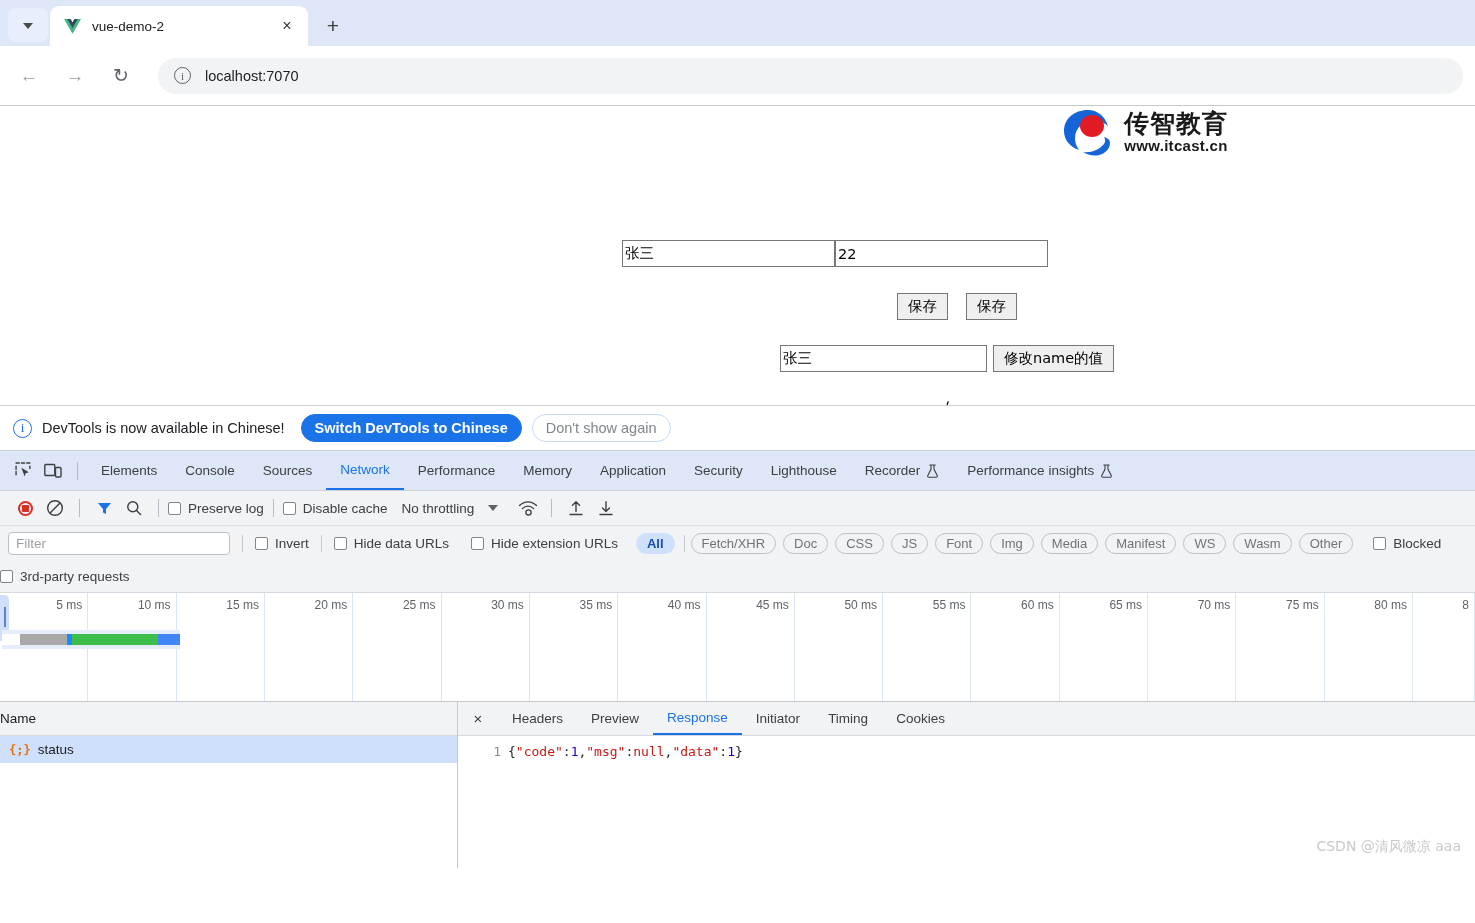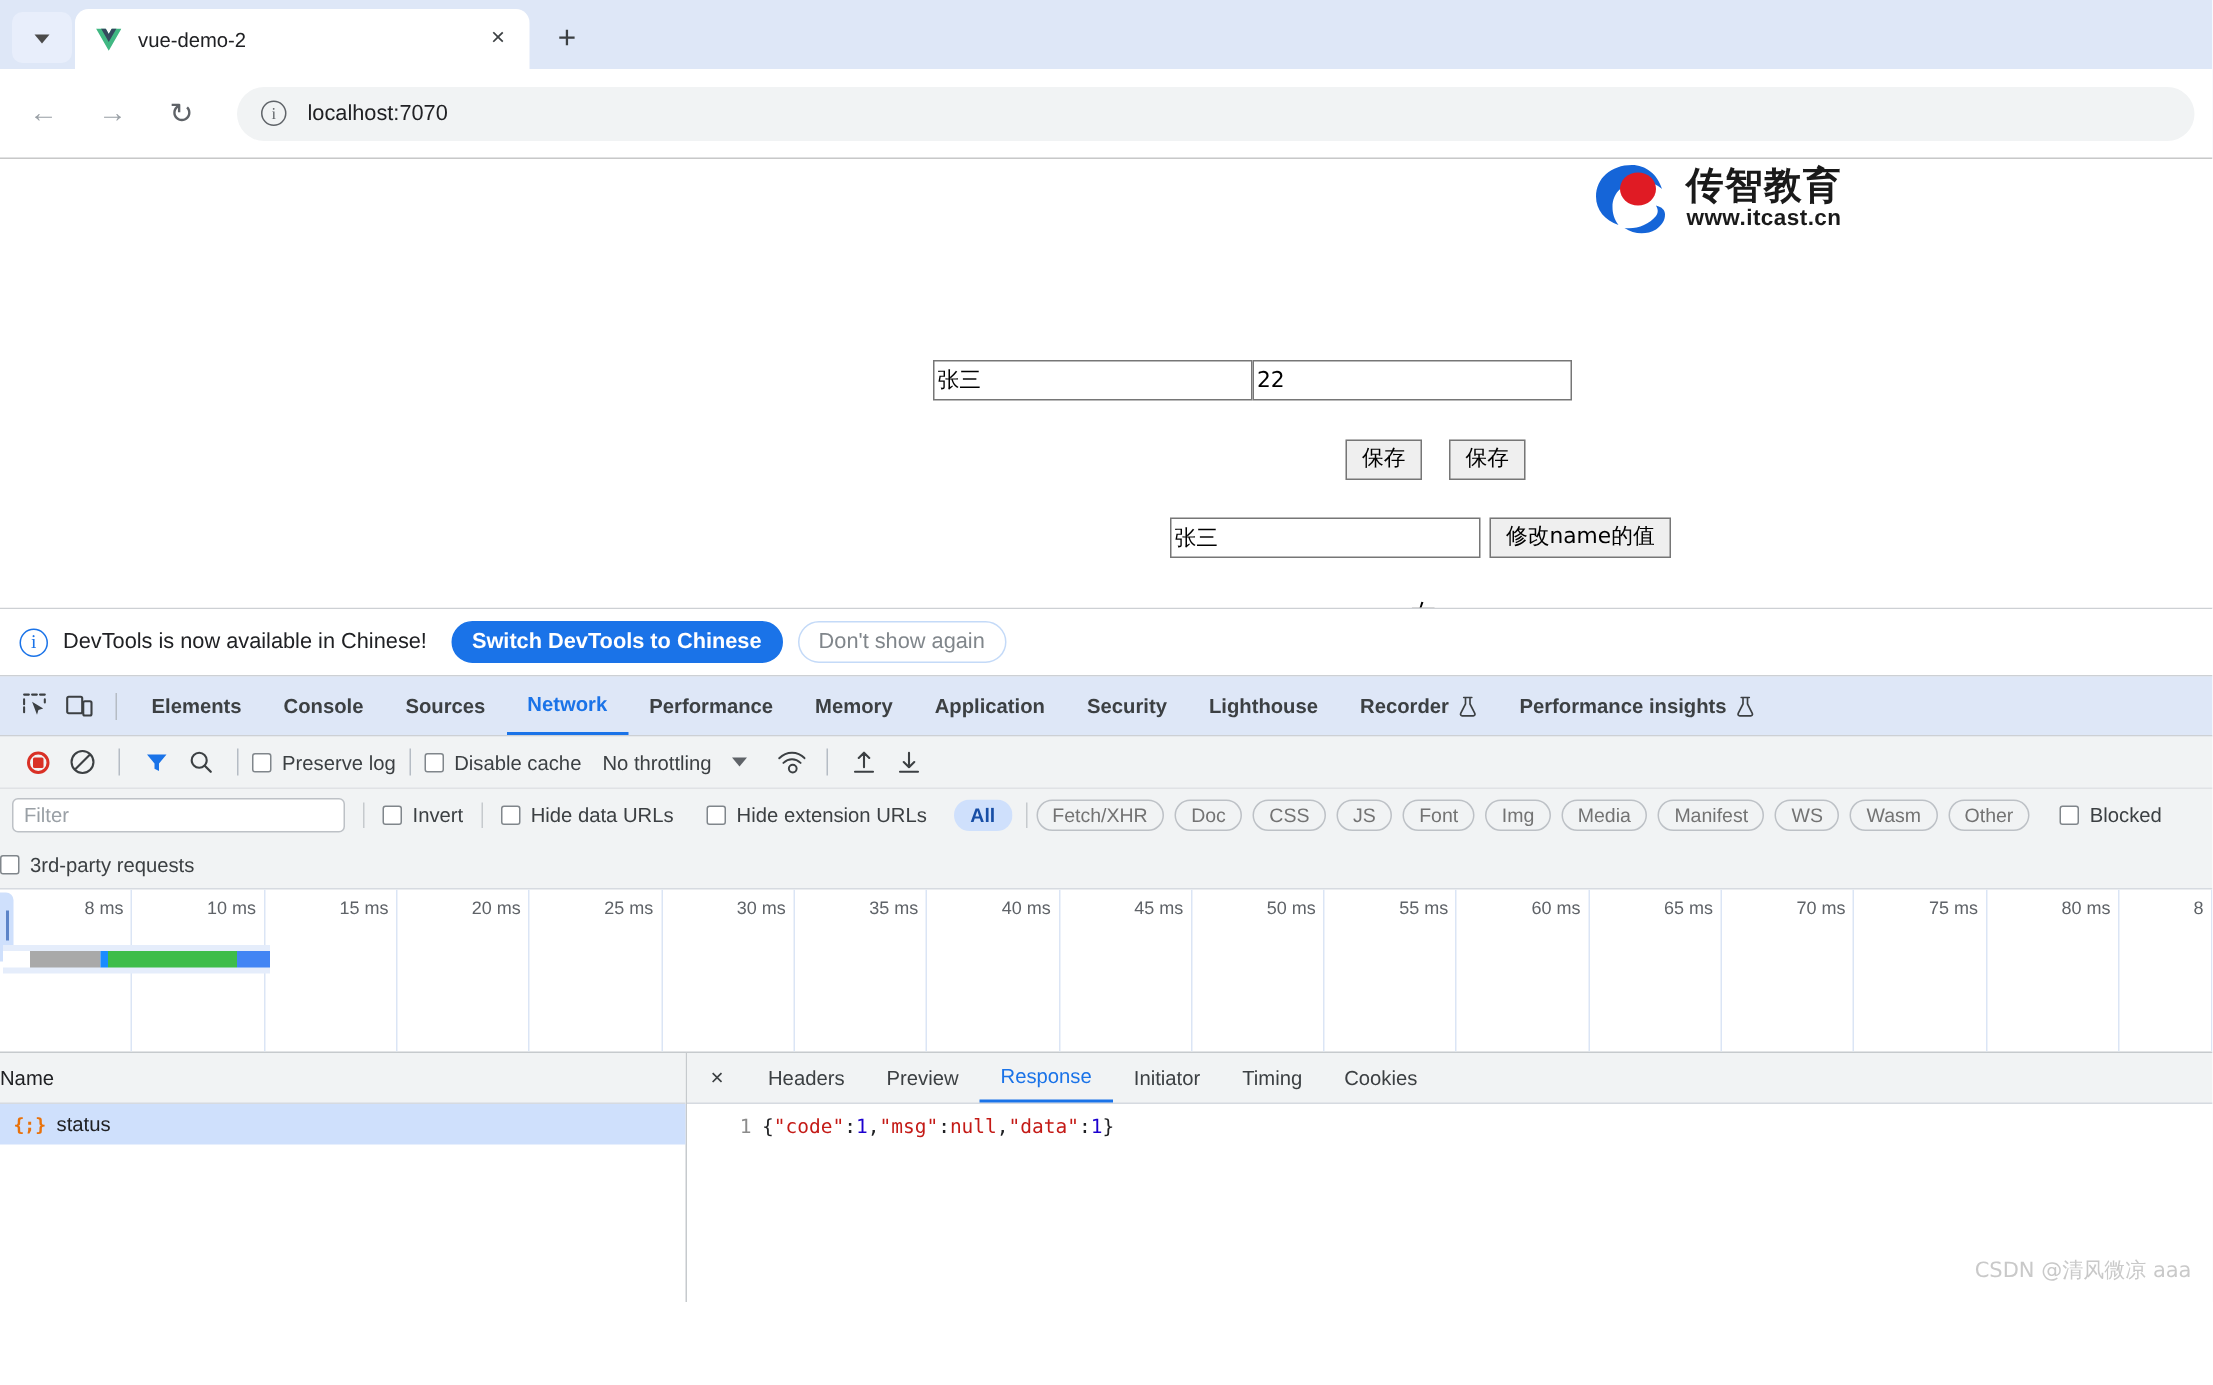--- a/index.html
+++ b/index.html
@@ -33,21 +33,21 @@
     cursor: pointer;
   }
   .chev {
     width: 0; height: 0;
     border-left: 5px solid transparent;
     border-right: 5px solid transparent;
     border-top: 6px solid #4a4a4a;
     margin-top: 2px;
   }
   .tab {
-    width: 303px; height: 40px;
+    width: 258px; height: 40px;
     background: #ffffff;
     border-radius: 9px 9px 0 0;
     display: flex; align-items: center;
     padding: 0 10px 0 14px;
     position: relative;
   }
   .tab-favicon {
     width: 17px; height: 17px;
     margin-right: 11px;
     flex: 0 0 auto;
@@ -249,21 +249,20 @@
   }
   .dt-tab {
     font-size: 13.5px;
     color: #3c4043;
     padding: 0 14px;
     height: 39px;
     display: flex; align-items: center;
     cursor: pointer;
     white-space: nowrap;
     gap: 6px;
-    font-weight: bold;
   }
   .dt-tab.active {
     color: #1a73e8;
     border-bottom: 2px solid #1a73e8;
   }
   .flask {
     width: 13px; height: 14px;
     display: inline-block;
   }
 
@@ -744,21 +743,21 @@
   <div class="third-party">
     <label class="cb-label">
       <span class="cbox"></span>
       <span>3rd-party requests</span>
     </label>
   </div>
 
   <div class="timeline">
     <div class="tl-grid">
       <div class="tl-cell">
-          <span class="tl-label">8 ms</span>
+          <span class="tl-label">5 ms</span>
         </div>
       <div class="tl-cell">
           <span class="tl-label">10 ms</span>
         </div>
       <div class="tl-cell">
           <span class="tl-label">15 ms</span>
         </div>
       <div class="tl-cell">
           <span class="tl-label">20 ms</span>
         </div>

